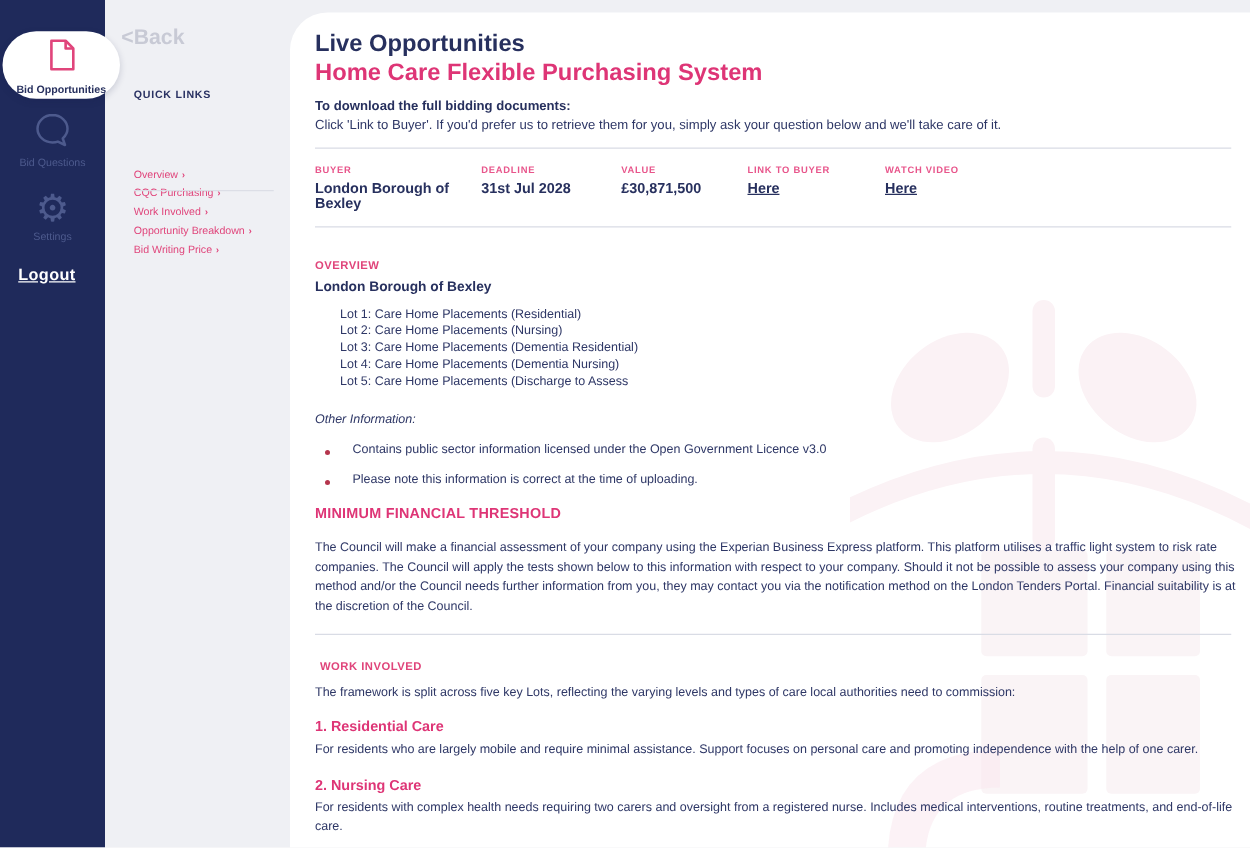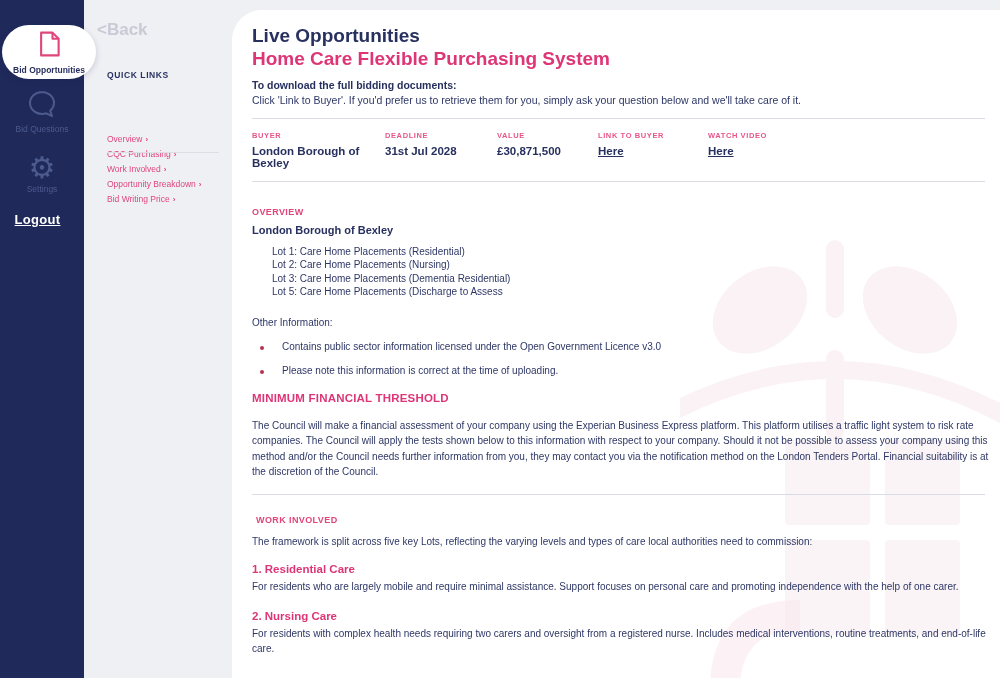--- a/index.html
+++ b/index.html
@@ -86,21 +86,21 @@
     color:#e8558b; font-size:7.5px; letter-spacing:.6px; font-weight:bold;
   }
   .detail-value { margin-top:5px; color:#27305e; font-size:11.5px; font-weight:bold; }
   .detail-value.link { text-decoration:underline; cursor:pointer; }
 
   .sec-label { color:#e0457b; font-size:9px; font-weight:bold; letter-spacing:.4px; }
   .overview-label { margin-top:25px; }
   .ov-subhead { margin-top:7px; color:#27305e; font-size:11px; font-weight:bold; }
   .lots { margin-top:9px; }
   .lot-line { font-size:10px; color:#2e3766; line-height:13.5px;padding-left:20px; }
-  .other-label { margin-top:18px; font-size:10px; color:#2e3766; }
+  .other-label { margin-top:18px; font-size:10px; color:#2e3766;font-style:italic; }
   .bullet-row { margin-top:13px; display:flex; align-items:center; }
   .bullet-dot {
     width:4px; height:4px; border-radius:50%; background:#b5354d;
     margin:4px 18px 0 8px; flex:none;
   }
   .bullet-text { font-size:10px; color:#2e3766; }
 
   .mft-head { margin-top:16px; color:#de3576; font-size:11.5px; font-weight:bold; letter-spacing:.2px; }
   .mft-body { margin-top:14px; font-size:10px; line-height:15.5px; color:#2e3766; width:745px; }
   .divider2 { height:1px; background:#d9dce5; margin-top:14px; width:733px; }
@@ -209,20 +209,21 @@
 
     <div class="divider"></div>
 
     <div class="sec-label overview-label">OVERVIEW</div>
     <div class="ov-subhead">London Borough of Bexley</div>
 
     <div class="lots">
       <div class="lot-line">Lot 1: Care Home Placements (Residential)</div>
       <div class="lot-line">Lot 2: Care Home Placements (Nursing)</div>
       <div class="lot-line">Lot 3: Care Home Placements (Dementia Residential)</div>
+      <div class="lot-line">Lot 4: Care Home Placements (Dementia Nursing)</div>
       <div class="lot-line">Lot 5: Care Home Placements (Discharge to Assess</div>
     </div>
 
     <div class="other-label">Other Information:</div>
 
     <div class="bullet-row">
       <span class="bullet-dot"></span>
       <span class="bullet-text">Contains public sector information licensed under the Open Government Licence v3.0</span>
     </div>
     <div class="bullet-row">

